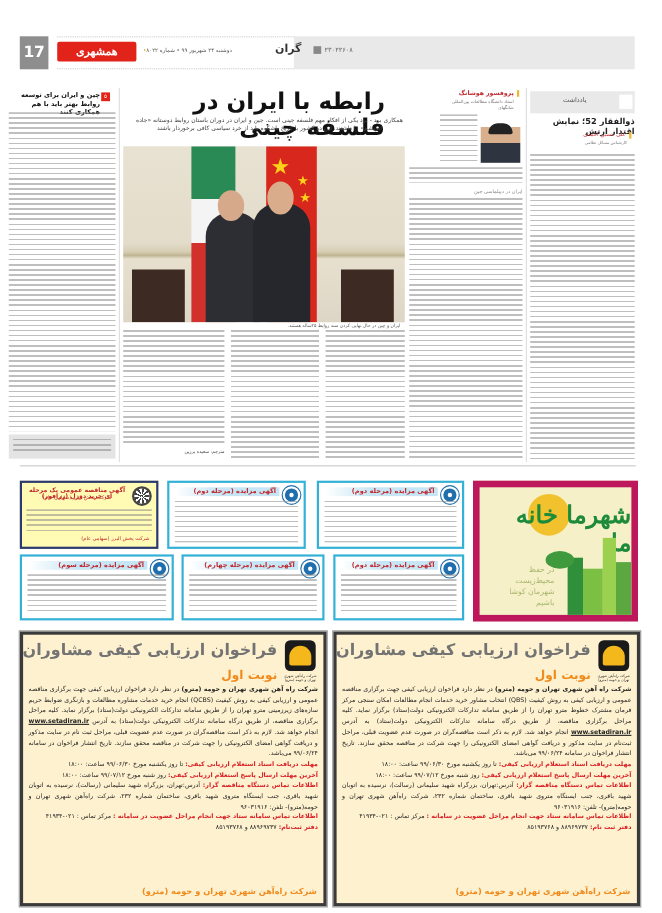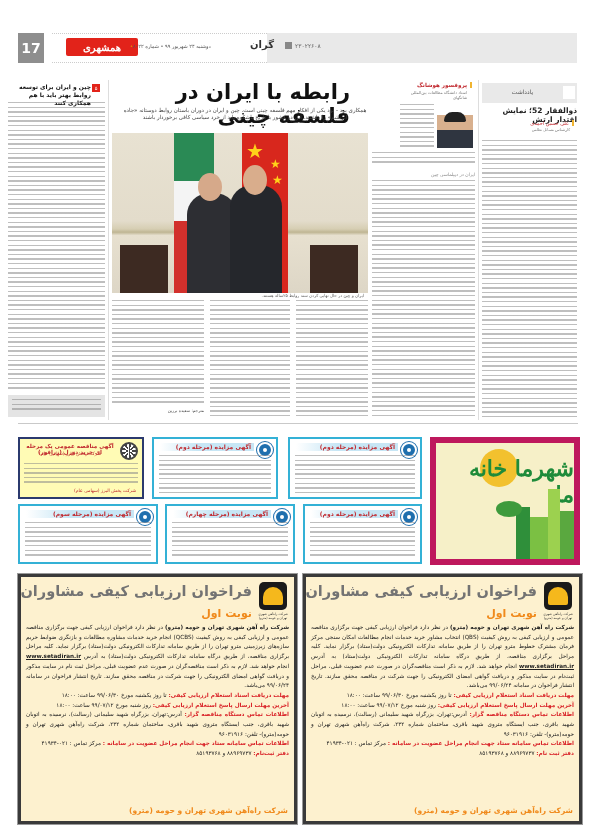--- a/index.html
+++ b/index.html
@@ -2,21 +2,21 @@
 <html><head>
 <meta charset="utf-8">
 <style>
   *{box-sizing:border-box;margin:0;padding:0}
   body{width:602px;height:830px;background:#fff;font-family:"DejaVu Sans",sans-serif;position:relative;overflow:hidden;color:#222}
   .abs{position:absolute}
   
   .hdr-grey{left:267px;top:33px;width:310px;height:30px;background:#e9e9e9}
   .hdr-white{left:52px;top:33px;width:215px;height:30px;background:#fff;border-top:1px dotted #ccc;border-bottom:1px dotted #ccc}
   .pagenum{left:18px;top:33px;width:26px;height:30px;background:#8e8e8e;color:#fff;font-size:14px;font-weight:bold;display:flex;align-items:center;justify-content:center}
-  .logo{left:66px;top:38px;width:72px;height:18px;background:#e2231a;color:#fff;font-size:10px;font-weight:bold;display:flex;align-items:center;justify-content:center;border-radius:2px;font-family:"DejaVu Serif",serif}
+  .logo{left:52px;top:38px;width:72px;height:18px;background:#e2231a;color:#fff;font-size:10px;font-weight:bold;display:flex;align-items:center;justify-content:center;border-radius:2px;font-family:"DejaVu Serif",serif}
   .dateline{left:130px;top:43px;font-size:5px;color:#555;white-space:nowrap}
   .dateline .dot{color:#e0a000}
   .section{left:250px;top:39px;font-size:10px;color:#333;font-weight:bold}
   .phone{left:285px;top:42px;font-size:6px;color:#666;display:flex;align-items:center;gap:3px}
   .phone-icon{width:7px;height:7px;background:#888;display:inline-block}
   .lines{background:repeating-linear-gradient(to bottom,#8a8a8a 0,#8a8a8a 1.4px,transparent 1.4px,transparent 4.6px);opacity:.55}
   
   .headline{left:110px;top:80px;width:240px;font-size:21px;font-weight:bold;text-align:right;color:#111;direction:rtl;font-family:"DejaVu Sans",sans-serif}
   .lead{left:120px;top:107px;width:250px;font-size:5.5px;line-height:7px;color:#444;text-align:center;direction:rtl}
   
@@ -178,20 +178,21 @@
 </div>
 <div class="abs ad-small" style="left:303px;top:504px;width:119px;height:60px">
   <div class="seal"></div>
   <div class="ttl">آگهی مزایده (مرحله دوم)</div>
   <div class="body lines"></div>
 </div>
 
 <div class="abs shahrma">
   <div class="sun"></div>
   <div class="brand">شهرما خانه ما</div>
+  <div class="slogan">در حفظ محیط‌زیست شهرمان کوشا باشیم</div>
   <div class="bld" style="left:80px;width:14px;height:52px;background:#2f8f3a"></div>
   <div class="bld" style="left:94px;width:18px;height:42px;background:#7bc043"></div>
   <div class="bld" style="left:112px;width:12px;height:70px;background:#9cd14f"></div>
   <div class="bld" style="left:124px;width:14px;height:48px;background:#5aa83f"></div>
   <div class="bld" style="left:138px;width:12px;height:64px;background:#8ac64a"></div>
   <div class="bld" style="left:60px;top:58px;width:26px;height:16px;border-radius:50%;background:#3e9a3c"></div>
 </div>
 
 <div class="abs metro" style="left:303px;top:574px;width:279px;height:250px">
   <div class="logo-m"></div>

